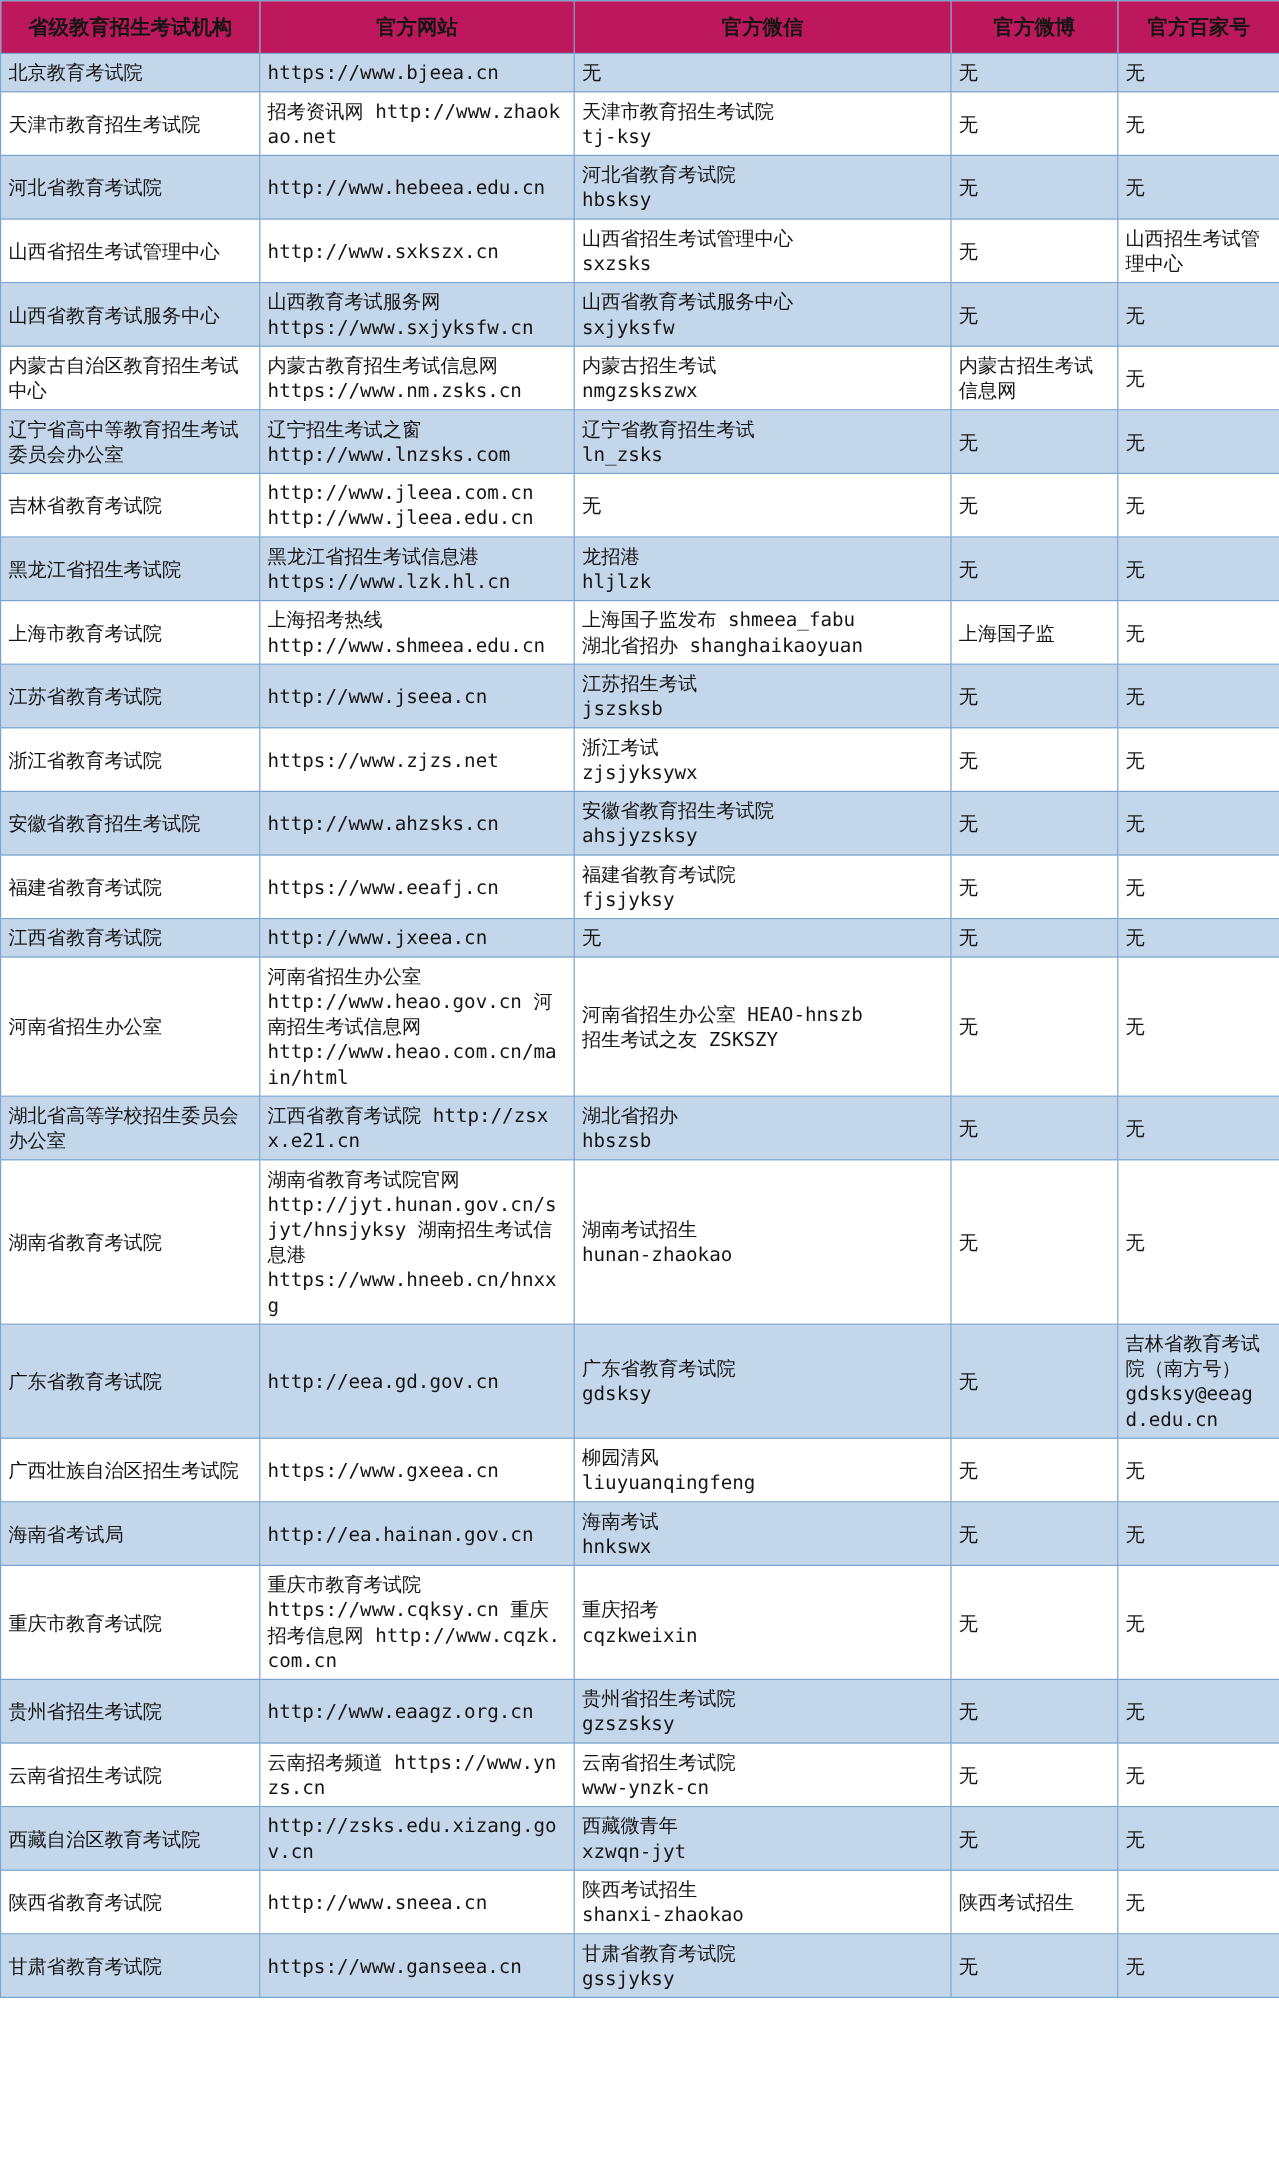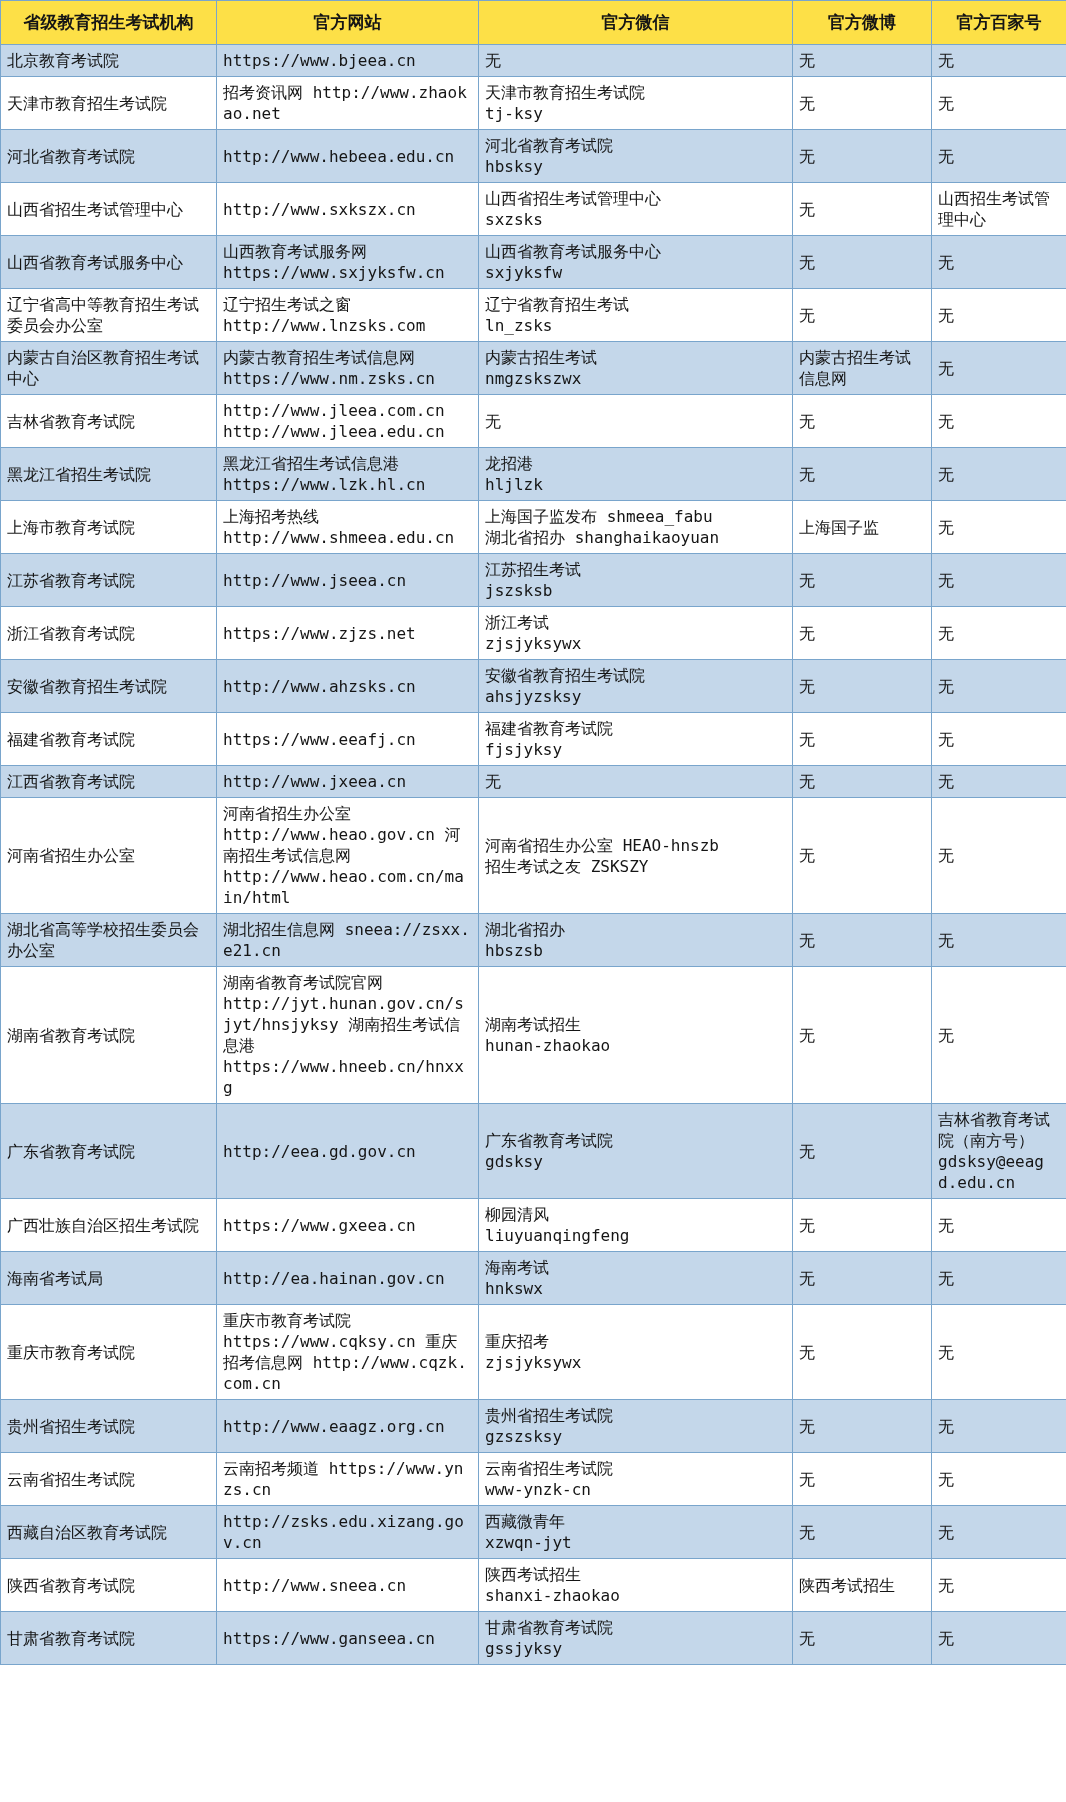--- a/index.html
+++ b/index.html
@@ -14,21 +14,21 @@
   col.c-website{width:262px;}
   col.c-wechat{width:314px;}
   col.c-weibo{width:139px;}
   col.c-baijiahao{width:135px;}
   th,td{
     border:1px solid var(--border-color,#79a5cc);
     color:#151515;
     vertical-align:middle;
   }
   th{
-    background:#fde047;
+    background:#be185d;
     font-weight:bold;
     font-size:17px;
     text-align:center;
     padding:10px 4px;
     font-family:"DejaVu Sans","Liberation Sans",sans-serif;
   }
   td{
     font-family:"DejaVu Sans Mono","DejaVu Sans","Liberation Sans",sans-serif;
     font-size:16px;
     line-height:21px;
@@ -95,38 +95,38 @@
       <tr>
         <td>山西省教育考试服务中心</td>
         <td>山西教育考试服务网
 https://www.sxjyksfw.cn</td>
         <td>山西省教育考试服务中心
 sxjyksfw</td>
         <td>无</td>
         <td>无</td>
       </tr>
       <tr>
-        <td>辽宁省高中等教育招生考试委员会办公室</td>
-        <td>辽宁招生考试之窗
-http://www.lnzsks.com</td>
-        <td>辽宁省教育招生考试
-ln_zsks</td>
-        <td>无</td>
-        <td>无</td>
-      </tr>
-      <tr>
         <td>内蒙古自治区教育招生考试中心</td>
         <td>内蒙古教育招生考试信息网
 https://www.nm.zsks.cn</td>
         <td>内蒙古招生考试
 nmgzskszwx</td>
         <td>内蒙古招生考试信息网</td>
         <td>无</td>
       </tr>
       <tr>
+        <td>辽宁省高中等教育招生考试委员会办公室</td>
+        <td>辽宁招生考试之窗
+http://www.lnzsks.com</td>
+        <td>辽宁省教育招生考试
+ln_zsks</td>
+        <td>无</td>
+        <td>无</td>
+      </tr>
+      <tr>
         <td>吉林省教育考试院</td>
         <td>http://www.jleea.com.cn
 http://www.jleea.edu.cn</td>
         <td>无</td>
         <td>无</td>
         <td>无</td>
       </tr>
       <tr>
         <td>黑龙江省招生考试院</td>
         <td>黑龙江省招生考试信息港
@@ -189,21 +189,21 @@
         <td>河南省招生办公室
 http://www.heao.gov.cn 河南招生考试信息网
 http://www.heao.com.cn/main/html</td>
         <td>河南省招生办公室 HEAO-hnszb
 招生考试之友 ZSKSZY</td>
         <td>无</td>
         <td>无</td>
       </tr>
       <tr>
         <td>湖北省高等学校招生委员会办公室</td>
-        <td>湖北招生信息网 sneea://zsxx.e21.cn</td>
+        <td>江西省教育考试院 http://zsxx.e21.cn</td>
         <td>湖北省招办
 hbszsb</td>
         <td>无</td>
         <td>无</td>
       </tr>
       <tr>
         <td>湖南省教育考试院</td>
         <td>湖南省教育考试院官网
 http://jyt.hunan.gov.cn/sjyt/hnsjyksy 湖南招生考试信息港
 https://www.hneeb.cn/hnxxg</td>
@@ -235,21 +235,21 @@
         <td>海南考试
 hnkswx</td>
         <td>无</td>
         <td>无</td>
       </tr>
       <tr>
         <td>重庆市教育考试院</td>
         <td>重庆市教育考试院
 https://www.cqksy.cn 重庆招考信息网 http://www.cqzk.com.cn</td>
         <td>重庆招考
-zjsjyksywx</td>
+cqzkweixin</td>
         <td>无</td>
         <td>无</td>
       </tr>
       <tr>
         <td>贵州省招生考试院</td>
         <td>http://www.eaagz.org.cn</td>
         <td>贵州省招生考试院
 gzszsksy</td>
         <td>无</td>
         <td>无</td>

